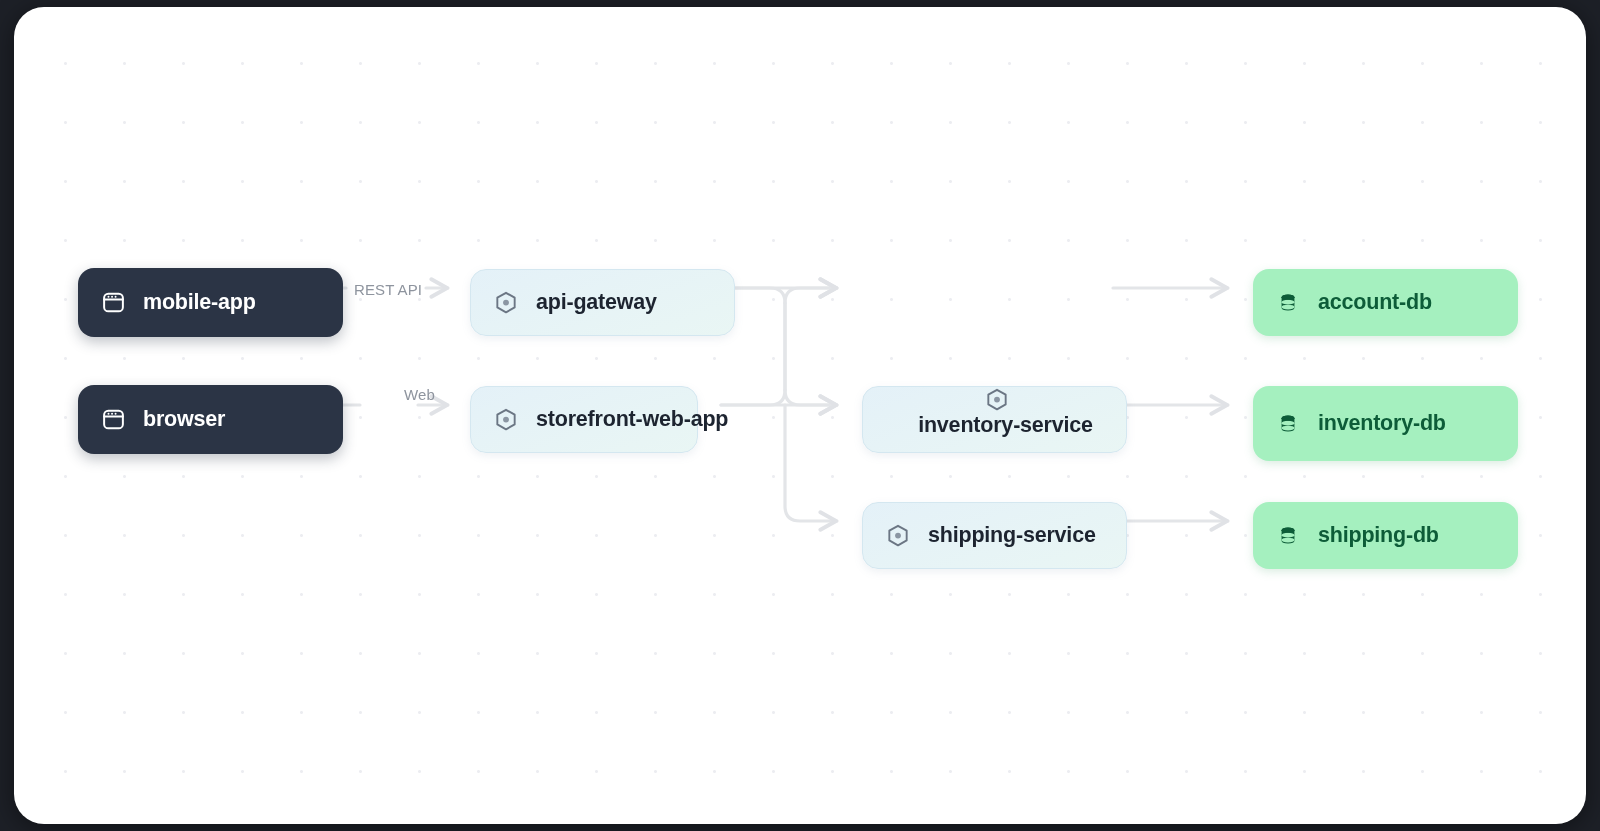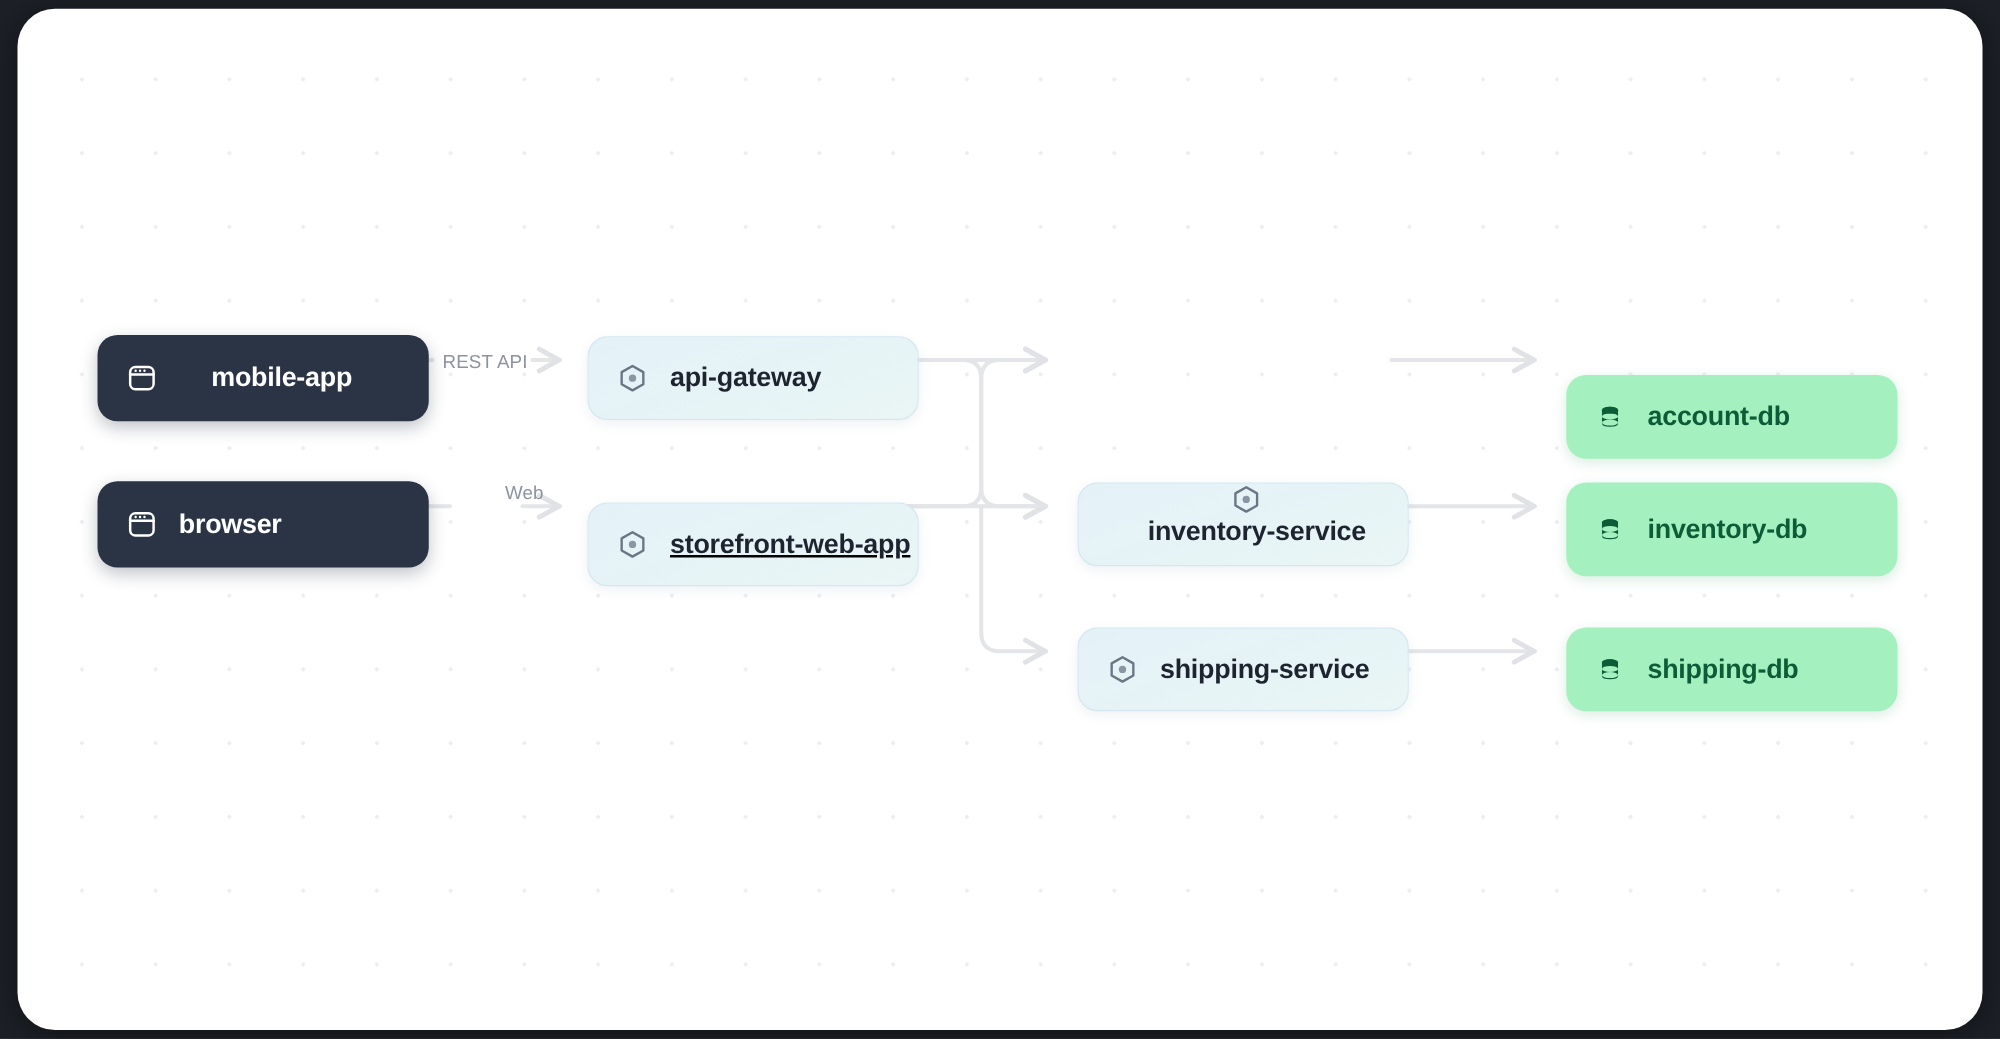--- a/index.html
+++ b/index.html
@@ -138,21 +138,21 @@
 
       <path d="M 1099 398 L 1214 398" marker-end="url(#arrow)"></path>
 
       <path d="M 1099 514 L 1214 514" marker-end="url(#arrow)"></path>
     </g>
   </svg>
 
   <div class="edge-label" style="left:340px; top:274px;">REST API</div>
   <div class="edge-label" style="left:358px; top:379px;margin-left:32px;">Web</div>
 
-  <div class="node kind-client" style="left:64px; top:261px; width:265px; height:69px;gap:26px;">
+  <div class="node kind-client" style="left:64px; top:261px; width:265px; height:69px;">
     <span class="node-icon">
       <svg width="25" height="25" viewBox="0 0 24 24" fill="none" stroke="#ffffff" stroke-width="1.9" stroke-linecap="round" stroke-linejoin="round">
         <rect x="3" y="3.5" width="18" height="17" rx="4"></rect>
         <line x1="3" y1="9.2" x2="21" y2="9.2"></line>
         <circle cx="7.2" cy="6.4" r="0.95" fill="#ffffff" stroke="none"></circle>
         <circle cx="10.6" cy="6.4" r="0.95" fill="#ffffff" stroke="none"></circle>
         <circle cx="14" cy="6.4" r="0.95" fill="#ffffff" stroke="none"></circle>
       </svg>
     </span>
     <span class="node-label">mobile-app</span>
@@ -174,21 +174,21 @@
   <div class="node kind-service" style="left:456px; top:262px; width:265px; height:67px;">
     <span class="node-icon">
       <svg width="26" height="26" viewBox="0 0 24 24" fill="none" stroke="#6b7684" stroke-width="1.75" stroke-linejoin="round">
         <path d="M12 2.6 L20 7.1 L20 16.1 L12 20.6 L4 16.1 L4 7.1 Z"></path>
         <circle cx="12" cy="11.6" r="2.7" fill="#8b96a3" stroke="none"></circle>
       </svg>
     </span>
     <span class="node-label">api-gateway</span>
   </div>
 
-  <div class="node kind-service" style="left:456px; top:395px; width:265px; height:67px;text-decoration:underline;">
+  <div class="node kind-service" style="left:456px; top:379px; width:228px; height:67px;">
     <span class="node-icon">
       <svg width="26" height="26" viewBox="0 0 24 24" fill="none" stroke="#6b7684" stroke-width="1.75" stroke-linejoin="round">
         <path d="M12 2.6 L20 7.1 L20 16.1 L12 20.6 L4 16.1 L4 7.1 Z"></path>
         <circle cx="12" cy="11.6" r="2.7" fill="#8b96a3" stroke="none"></circle>
       </svg>
     </span>
     <span class="node-label">storefront-web-app</span>
   </div>
 
 
@@ -205,21 +205,21 @@
   <div class="node kind-service" style="left:848px; top:495px; width:265px; height:67px;">
     <span class="node-icon">
       <svg width="26" height="26" viewBox="0 0 24 24" fill="none" stroke="#6b7684" stroke-width="1.75" stroke-linejoin="round">
         <path d="M12 2.6 L20 7.1 L20 16.1 L12 20.6 L4 16.1 L4 7.1 Z"></path>
         <circle cx="12" cy="11.6" r="2.7" fill="#8b96a3" stroke="none"></circle>
       </svg>
     </span>
     <span class="node-label">shipping-service</span>
   </div>
 
-  <div class="node kind-database" style="left:1239px; top:262px; width:265px; height:67px;margin-top:31px;">
+  <div class="node kind-database" style="left:1239px; top:262px; width:265px; height:67px;">
     <span class="node-icon">
       <svg width="22" height="22" viewBox="0 0 24 24" fill="none" stroke="#0d5c38" stroke-width="2" stroke-linecap="round" stroke-linejoin="round">
         <ellipse cx="12" cy="5.6" rx="7" ry="2.9" fill="#0d5c38" stroke="none"></ellipse>
         <path d="M5 5.6 L5 11.2 Q5 14.1 12 14.1 Q19 14.1 19 11.2 L19 5.6" fill="#0d5c38" stroke="none"></path>
         <path d="M5 11.6 L5 17.2 Q5 20.1 12 20.1 Q19 20.1 19 17.2 L19 11.6" fill="#0d5c38" stroke="none"></path>
         <ellipse cx="12" cy="11.1" rx="7" ry="2.6" fill="#a5f0bf" stroke="none"></ellipse>
         <ellipse cx="12" cy="16.4" rx="7" ry="2.6" fill="#a5f0bf" stroke="none"></ellipse>
         <ellipse cx="12" cy="5.6" rx="7" ry="2.9" fill="#0d5c38" stroke="none"></ellipse>
       </svg>
     </span>

